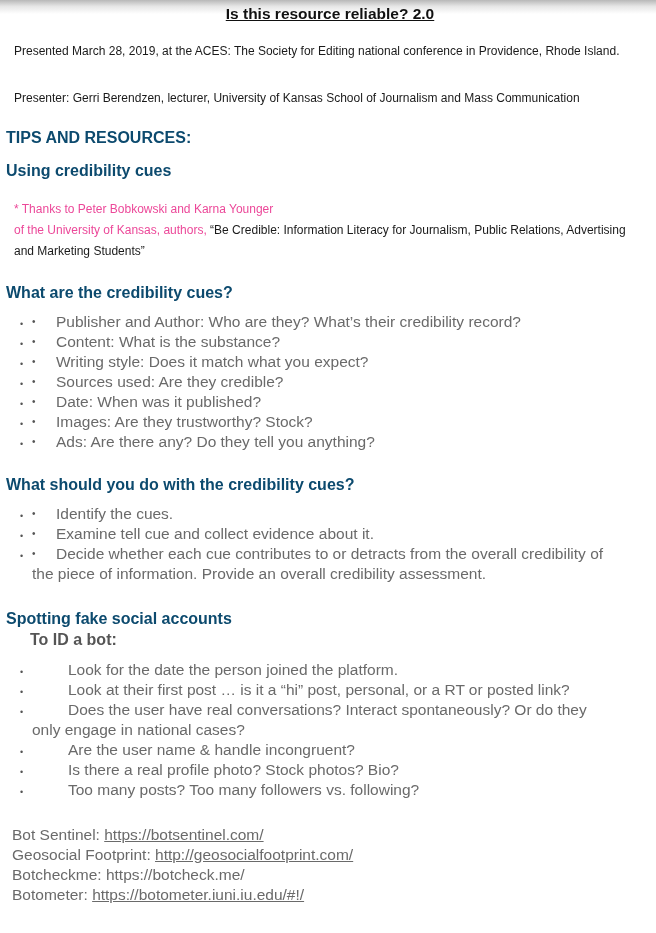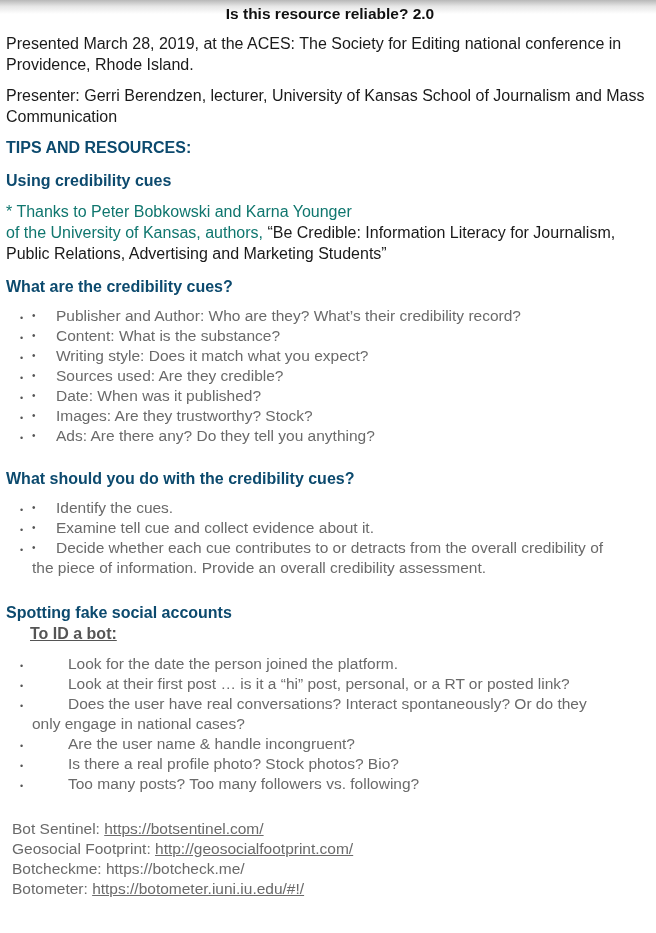--- a/index.html
+++ b/index.html
@@ -8,43 +8,43 @@
     font-family: "Liberation Sans", sans-serif;
     color: #1a1a1a;
   }
   .top-shadow {
     position: absolute; left: 0; top: 0; width: 656px; height: 14px;
     background: linear-gradient(#b8b8b8, #e6e6e6 45%, rgba(255,255,255,0));
   }
   .doc { position: absolute; left: 6px; top: 4px; width: 648px; }
   .title {
     text-align: center; font-weight: bold; font-size: 15.5px; line-height: 20px;
-    margin: 0; padding-left: 0; color: #111;
+    margin: 0; padding-left: 0; color: #111; text-decoration: underline;
   }
-  p.para { margin: 0; font-size: 16px; line-height: 21px; color: #1a1a1a; }
+  p.para { margin: 8px; font-size: 12px; line-height: 21px; color: #1a1a1a; }
   h2.h { margin: 0; font-size: 16px; line-height: 21px; font-weight: bold; color: #0c4a6e; }
-  .gray { color: #0f766e; }
+  .gray { color: #ec4899; }
   .dark { color: #1a1a1a; }
   ul.cues { list-style: none; margin: 0; padding: 0; }
   ul.cues li {
     position: relative; font-size: 15.5px; line-height: 20px; color: #6a6a6a;
     padding-left: 50px;
   }
   ul.cues li .b1, ul.cues li .b2 { position: absolute; top: 0; font-size: 10px; color: #555; }
   ul.cues li .b1 { left: 14px; top: 2px; font-size: 9px; }
   ul.cues li .b2 { left: 26px; }
   ul.cues li.wrap .cont { display: block; margin-left: -24px; }
   ul.bot { list-style: none; margin: 0; padding: 0; }
   ul.bot li {
     position: relative; font-size: 15.5px; line-height: 20px; color: #6a6a6a;
     padding-left: 62px;
   }
   ul.bot li .b1 { position: absolute; left: 14px; top: 2px; font-size: 9px; color: #555; }
   ul.bot li.wrap .cont { display: block; margin-left: -36px; }
-  .sub { font-weight: bold; font-size: 16px; line-height: 21px; color: #555; padding-left: 24px; margin: 0; text-decoration: underline; }
+  .sub { font-weight: bold; font-size: 16px; line-height: 21px; color: #555; padding-left: 24px; margin: 0; }
   .tool { font-size: 15.5px; line-height: 20px; color: #6a6a6a; padding-left: 6px; }
   .tool a { color: #6a6a6a; text-decoration: underline; }
   .tool .plain { color: #6a6a6a; }
 </style>
 </head>
 <body>
 
 <div class="top-shadow"></div>
 
 <div class="doc">

